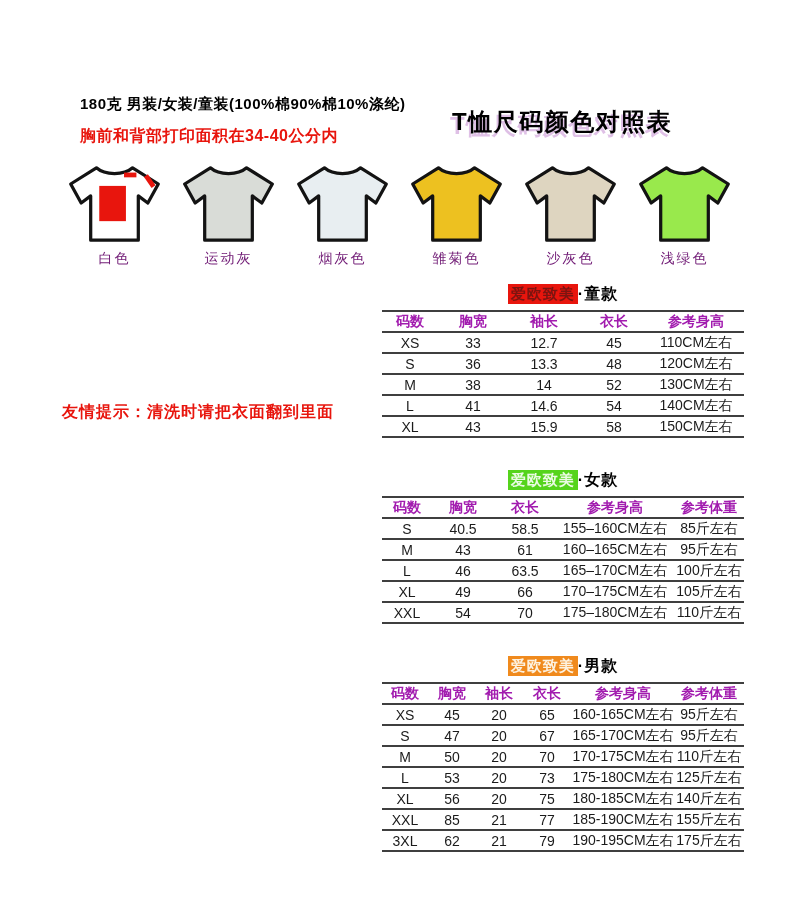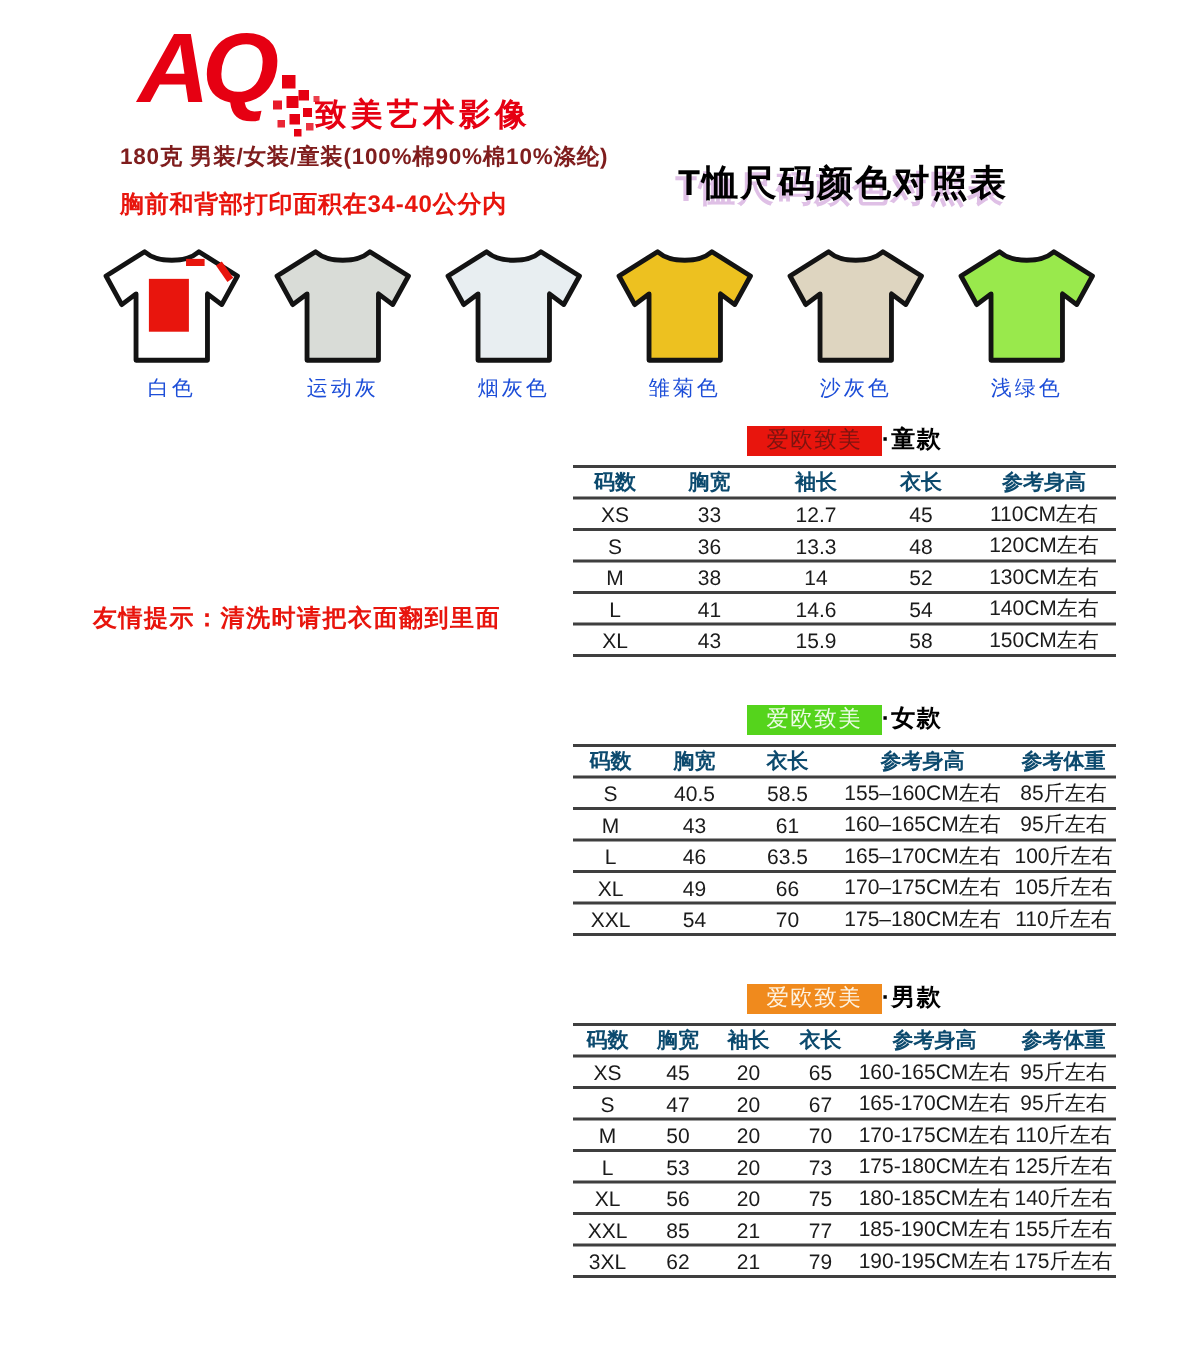--- a/index.html
+++ b/index.html
@@ -7,73 +7,57 @@
         font-family:"Liberation Sans","DejaVu Sans",sans-serif;overflow:hidden;}
 
   
   .logo{position:absolute;left:92px;top:20px;width:340px;height:78px;}
   .logo-mark{position:absolute;left:0;top:-8px;font-size:66px;font-weight:900;
              font-style:italic;color:#e60012;letter-spacing:-5px;line-height:1;}
   .px{position:absolute;background:#e60012;}
   .logo-name{position:absolute;left:118px;top:42px;font-size:21px;font-weight:bold;
              color:#e60012;letter-spacing:3px;white-space:nowrap;}
 
-  .spec-line{position:absolute;left:80px;top:95px;font-size:15px;color:#7f1d1d;
+  .spec-line{position:absolute;left:80px;top:95px;font-size:15px;color:#000000;
              font-weight:bold;letter-spacing:.5px;}
   .print-line{position:absolute;left:80px;top:126px;font-size:16px;color:#e8150d;
               font-weight:bold;letter-spacing:.5px;}
   .sheet-title{position:absolute;left:452px;top:106px;font-size:24px;font-weight:bold;
                color:#000;letter-spacing:1.5px;text-shadow:-2px 4px 0 #dfc0e6;}
 
   
   .shirt-row{position:absolute;display:flex;}
   .shirt-row.r1{left:66px;top:164px;gap:17px;}
   .shirt-row.r2{left:68px;top:286px;gap:12px;}
   .shirt-item{display:flex;flex-direction:column;align-items:center;}
   .r1 .shirt-item{width:97px;}
   .r2 .shirt-item{width:112px;}
   .r1 .shirt-item svg{width:97px;height:80px;}
   .r2 .shirt-item svg{width:112px;height:92px;}
-  .shirt-label{margin-top:6px;font-size:14px;color:#1d4ed8;letter-spacing:2px;}
+  .shirt-label{margin-top:6px;font-size:14px;color:#701a75;letter-spacing:2px;}
 
   .tip-line{position:absolute;left:62px;top:402px;font-size:16px;font-weight:bold;
             color:#e8150d;letter-spacing:1px;text-align:right;}
 
   
   .size-block{position:absolute;left:382px;width:362px;}
   .block-title{text-align:center;margin-bottom:6px;line-height:20px;}
-  .chip{display:inline-block;font-weight:normal;font-size:15px;padding:0 13px;letter-spacing:1px;}
+  .chip{display:inline-block;font-weight:bold;font-size:15px;padding:0 3px;letter-spacing:1px;}
   .cat{font-weight:bold;color:#000;font-size:16px;letter-spacing:1px;}
   .size-table{width:100%;border-collapse:collapse;border-top:2px solid #3f3f3f;table-layout:fixed;}
   .size-table th,.size-table td{height:19px;padding:0;text-align:center;
       border-bottom:2px solid #3f3f3f;font-size:14px;white-space:nowrap;overflow:visible;}
-  .size-table th{font-weight:bold;color:#0c4a6e;}
+  .size-table th{font-weight:bold;color:#a21caf;}
   .size-table td{color:#1b1b1b;}
 </style>
 </head>
 <body>
 
 <div class="page">
 
-  <div class="logo">
-    <div class="logo-mark">AQ</div>
-    <div>
-      <span class="px" style="left:96px;top:30px;width:9px;height:9px;"></span>
-      <span class="px" style="left:107px;top:40px;width:7px;height:7px;"></span>
-      <span class="px" style="left:99px;top:44px;width:8px;height:8px;"></span>
-      <span class="px" style="left:90px;top:47px;width:6px;height:6px;opacity:.9;"></span>
-      <span class="px" style="left:110px;top:52px;width:6px;height:6px;"></span>
-      <span class="px" style="left:101px;top:56px;width:7px;height:7px;"></span>
-      <span class="px" style="left:93px;top:60px;width:5px;height:5px;opacity:.85;"></span>
-      <span class="px" style="left:112px;top:62px;width:5px;height:5px;opacity:.8;"></span>
-      <span class="px" style="left:104px;top:66px;width:5px;height:5px;"></span>
-      <span class="px" style="left:117px;top:44px;width:4px;height:4px;opacity:.75;"></span>
-    </div>
-    <div class="logo-name">致美艺术影像</div>
-  </div>
 
   <div class="spec-line">180克 男装/女装/童装(100%棉90%棉10%涤纶)</div>
   <div class="print-line">胸前和背部打印面积在34-40公分内</div>
   <div class="sheet-title">T恤尺码颜色对照表</div>
 
   <div class="shirt-row r1" id="shirt-row-1">
       <div class="shirt-item">
         <svg viewBox="0 0 100 84">
           <path d="M31,4 C40,12 60,12 69,4 L96,21 L85,41 L75,33.5 L75,80 L25,80 L25,33.5 L15,41 L4,21 Z" fill="#ffffff" stroke="#131313" stroke-width="3.4" stroke-linejoin="round"></path>
           <rect x="60" y="9" width="13" height="5" fill="#e8150d"></rect>

